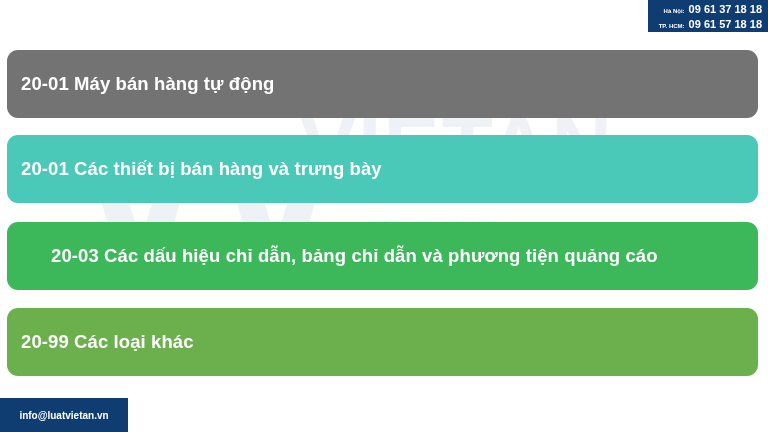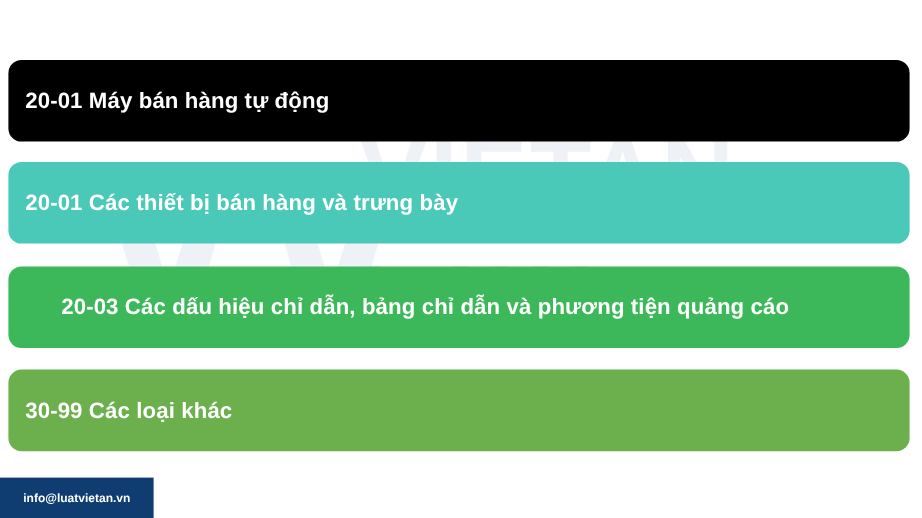--- a/index.html
+++ b/index.html
@@ -149,33 +149,43 @@
 <body>
 
 <div class="page">
 
   <div class="watermark">
     <div class="wm-chev">∨∨</div>
     <div class="wm-text wm-vietan">VIETAN</div>
     <div class="wm-text wm-law">LAW</div>
   </div>
 
+  <div class="contact-box" style="background: rgb(15, 61, 114);">
+    <div class="contact-row">
+      <span class="contact-label">Hà Nội:</span>
+      <span class="contact-number">09 61 37 18 18</span>
+    </div>
+    <div class="contact-row">
+      <span class="contact-label">TP. HCM:</span>
+      <span class="contact-number">09 61 57 18 18</span>
+    </div>
+  </div>
 
   <div class="bars">
-    <div class="bar bar-1" style="background: #000000;">
+    <div class="bar bar-1" style="background: #737373;">
       <span class="bar-label">20-01 Máy bán hàng tự động</span>
     </div>
     <div class="bar bar-2" style="background: rgb(74, 200, 184);">
       <span class="bar-label">20-01 Các thiết bị bán hàng và trưng bày</span>
     </div>
     <div class="bar bar-3" style="background: rgb(60, 184, 90);">
       <span class="bar-label">20-03 Các dấu hiệu chỉ dẫn, bảng chỉ dẫn và phương tiện quảng cáo</span>
     </div>
     <div class="bar bar-4" style="background: rgb(107, 176, 77);">
-      <span class="bar-label">30-99 Các loại khác</span>
+      <span class="bar-label">20-99 Các loại khác</span>
     </div>
   </div>
 
   <div class="footer-box" style="background: rgb(15, 61, 114);">
     <span class="footer-email">info@luatvietan.vn</span>
   </div>
 
 </div>
 
 </body></html>

